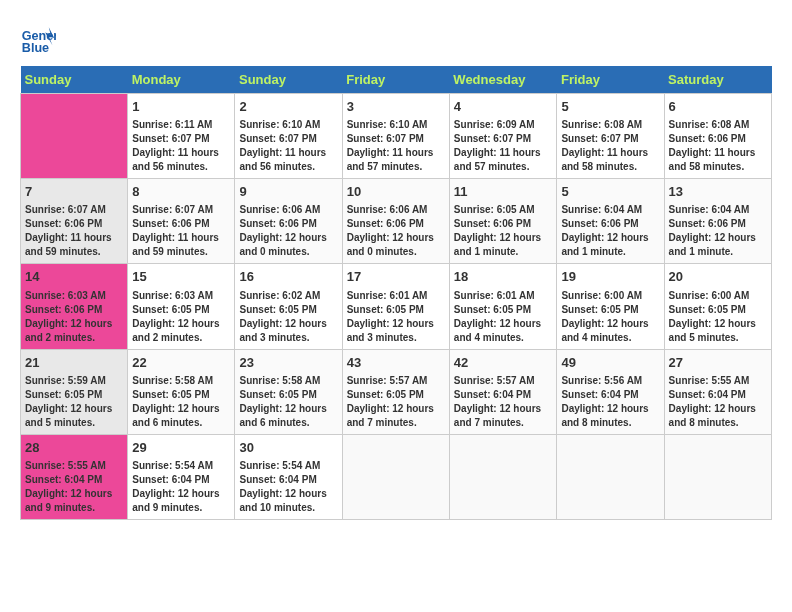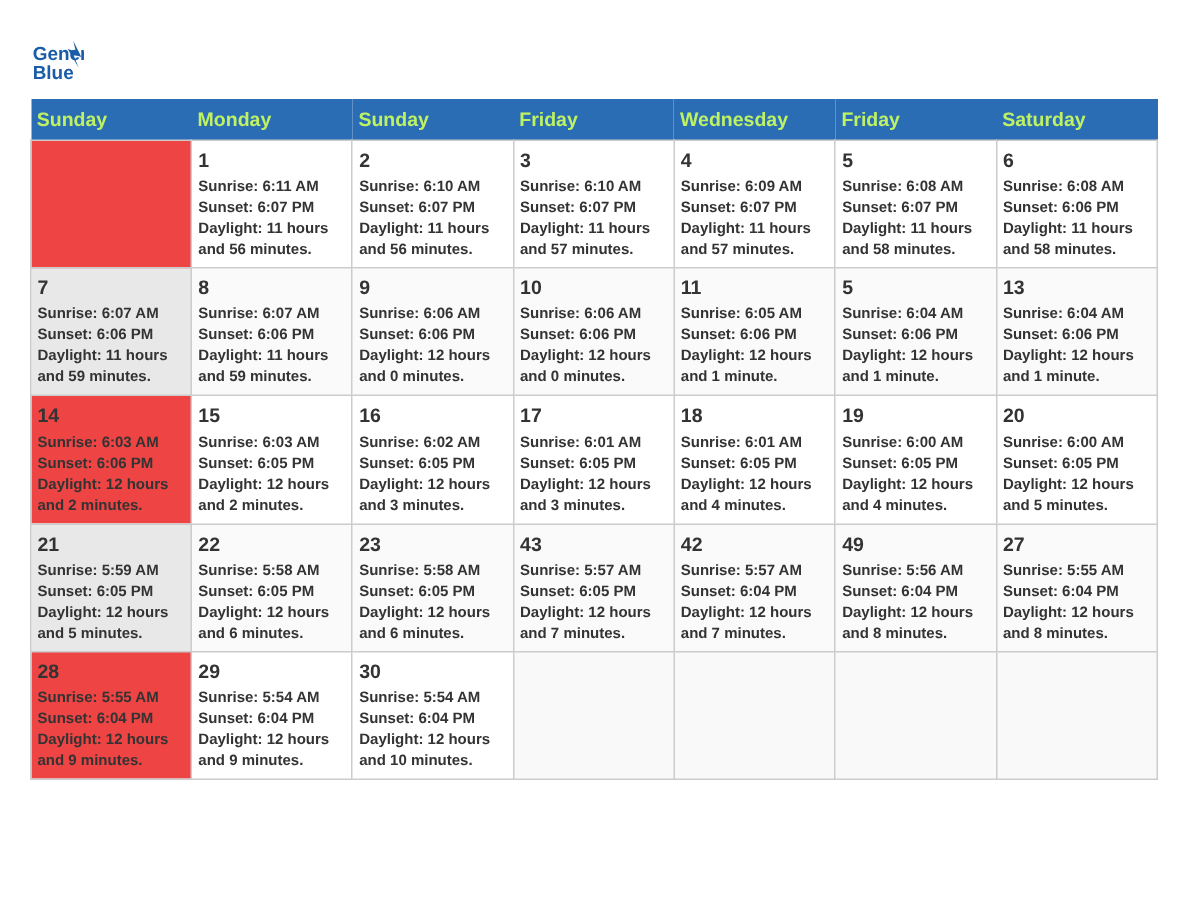--- a/index.html
+++ b/index.html
@@ -67,21 +67,21 @@
       font-weight: bold;
       display: block;
       margin-bottom: 2px;
     }
     .day-info {
       font-size: 10px;
       color: #333;
       font-weight: bold;
     }
     tbody tr td:first-child {
-      background-color: #ef4444;
+      background-color: #ec4899;
     }
     tbody tr:nth-child(even) td {
       background-color: #fafafa;
     }
     tbody tr:nth-child(even) td:first-child {
       background-color: #e8e8e8;
     }
     .empty-cell {
       background-color: #f9f9f9;
     }

